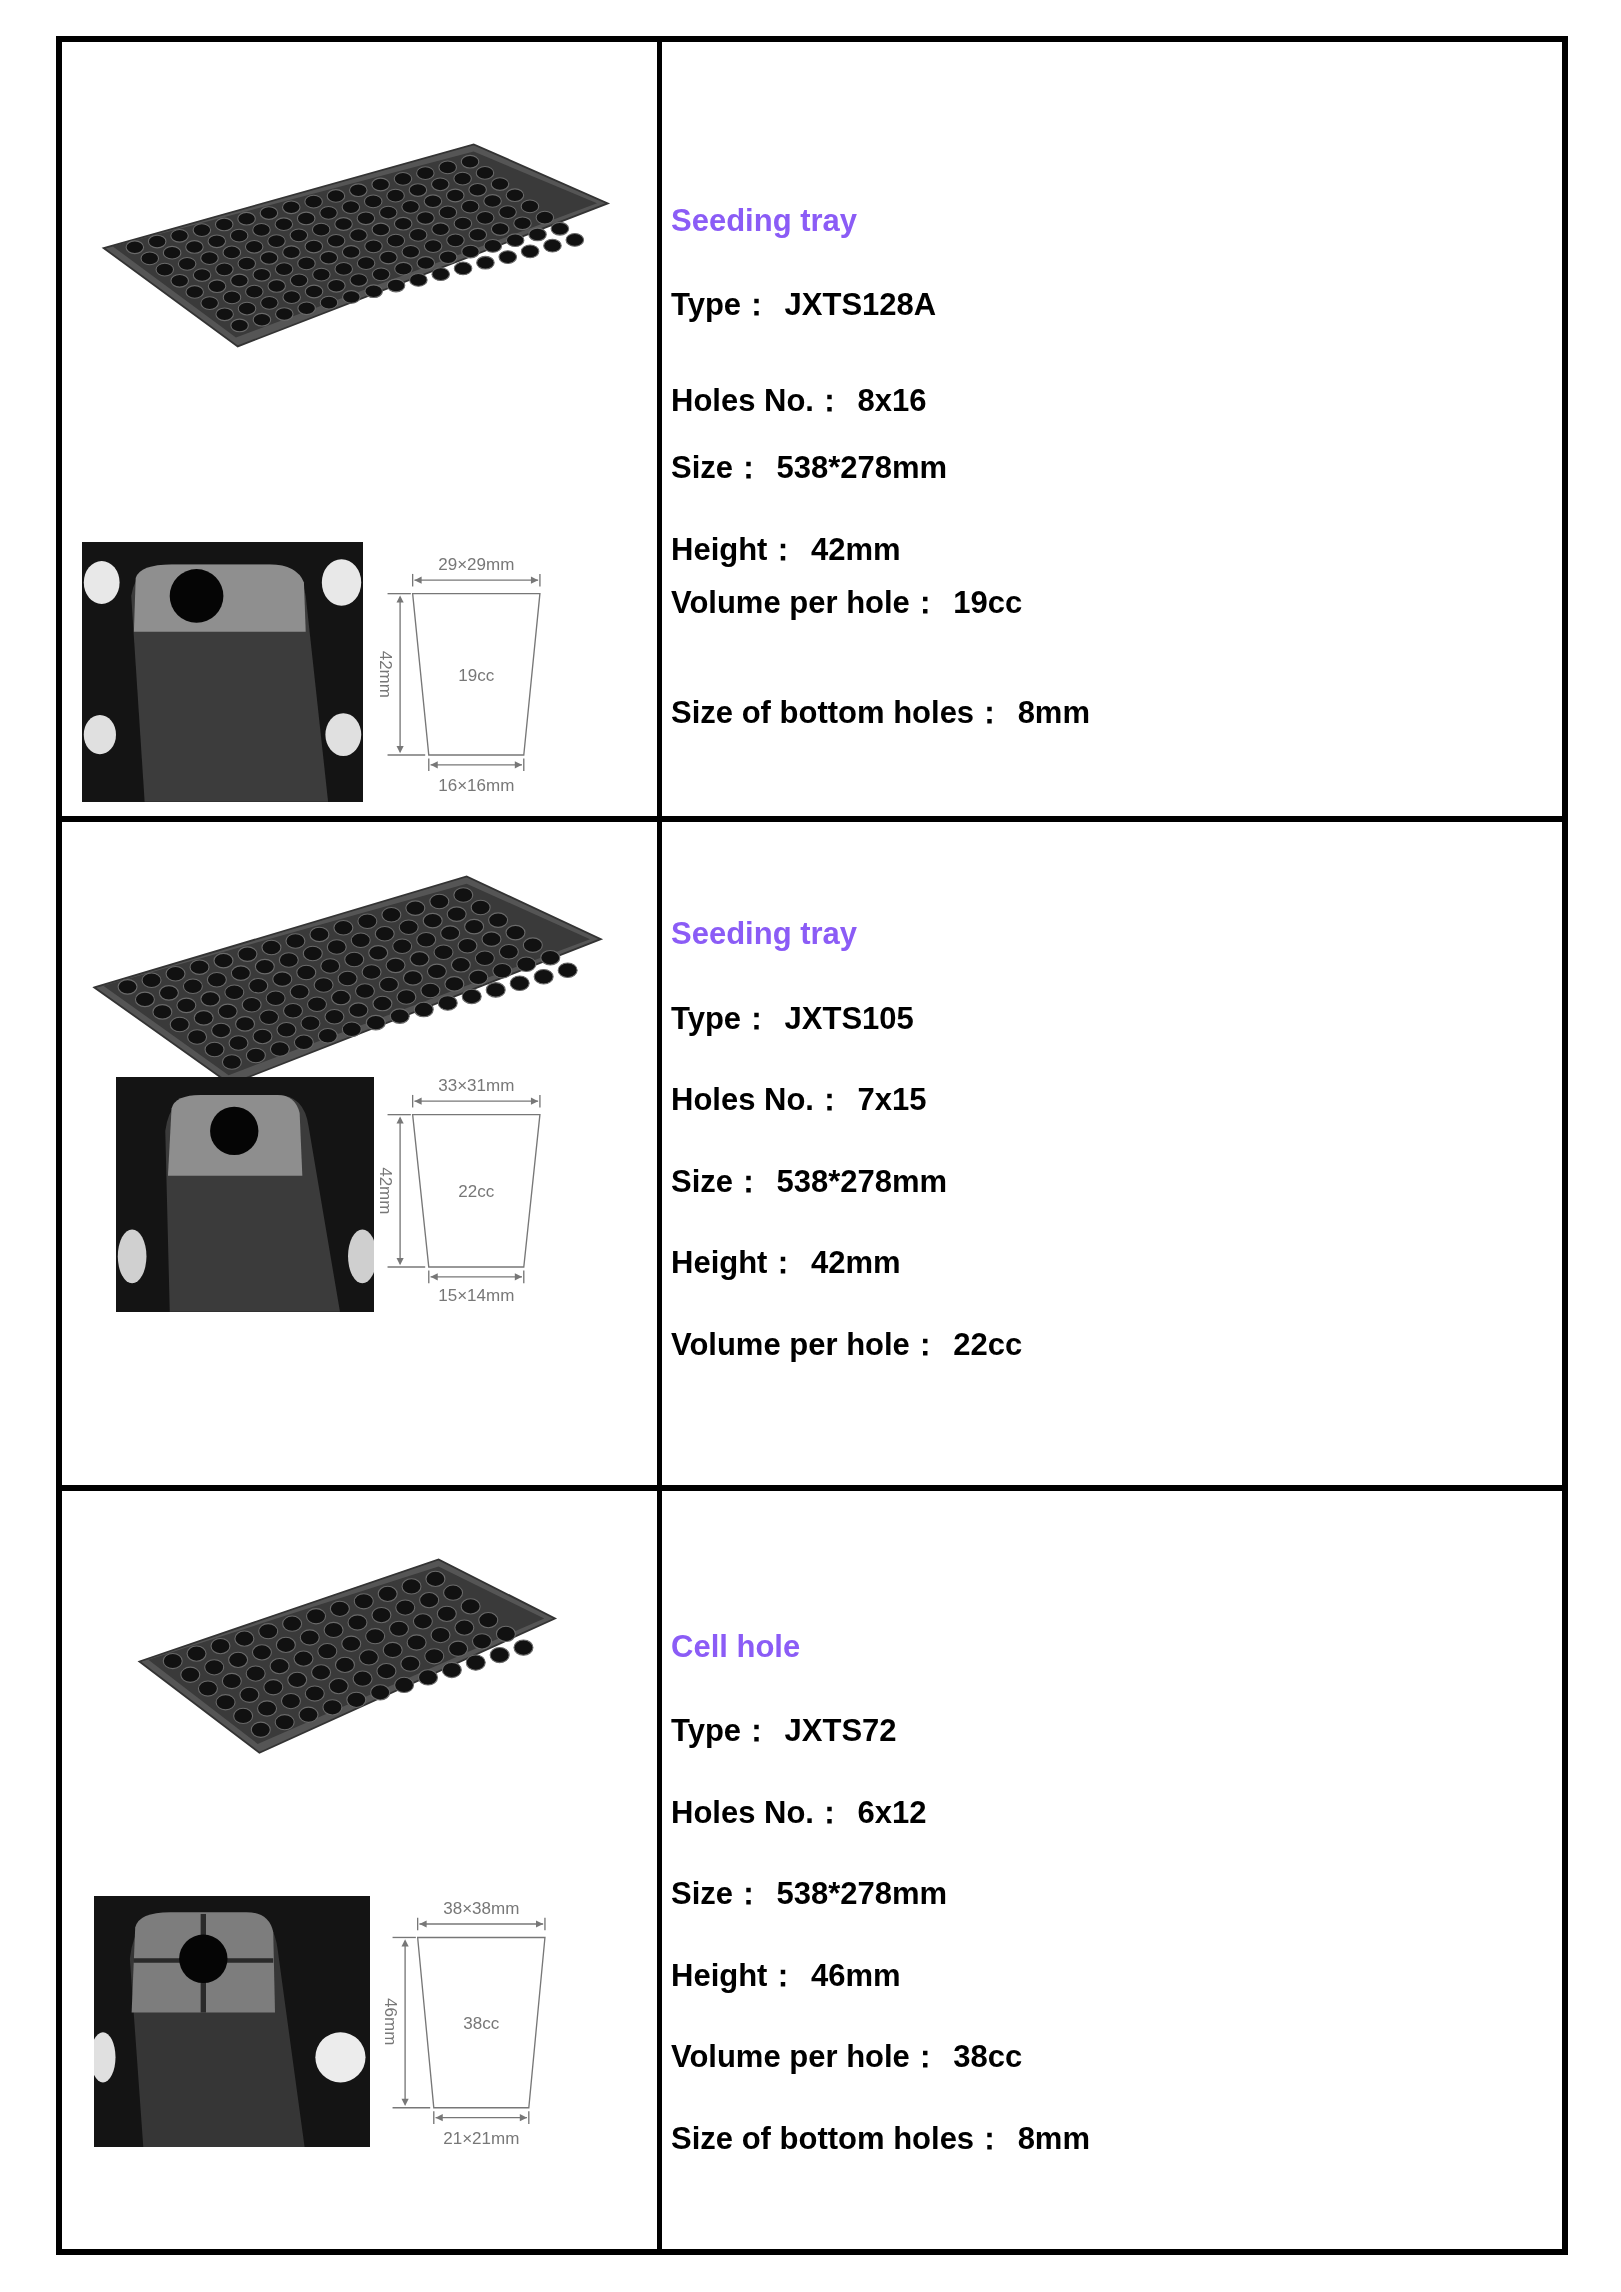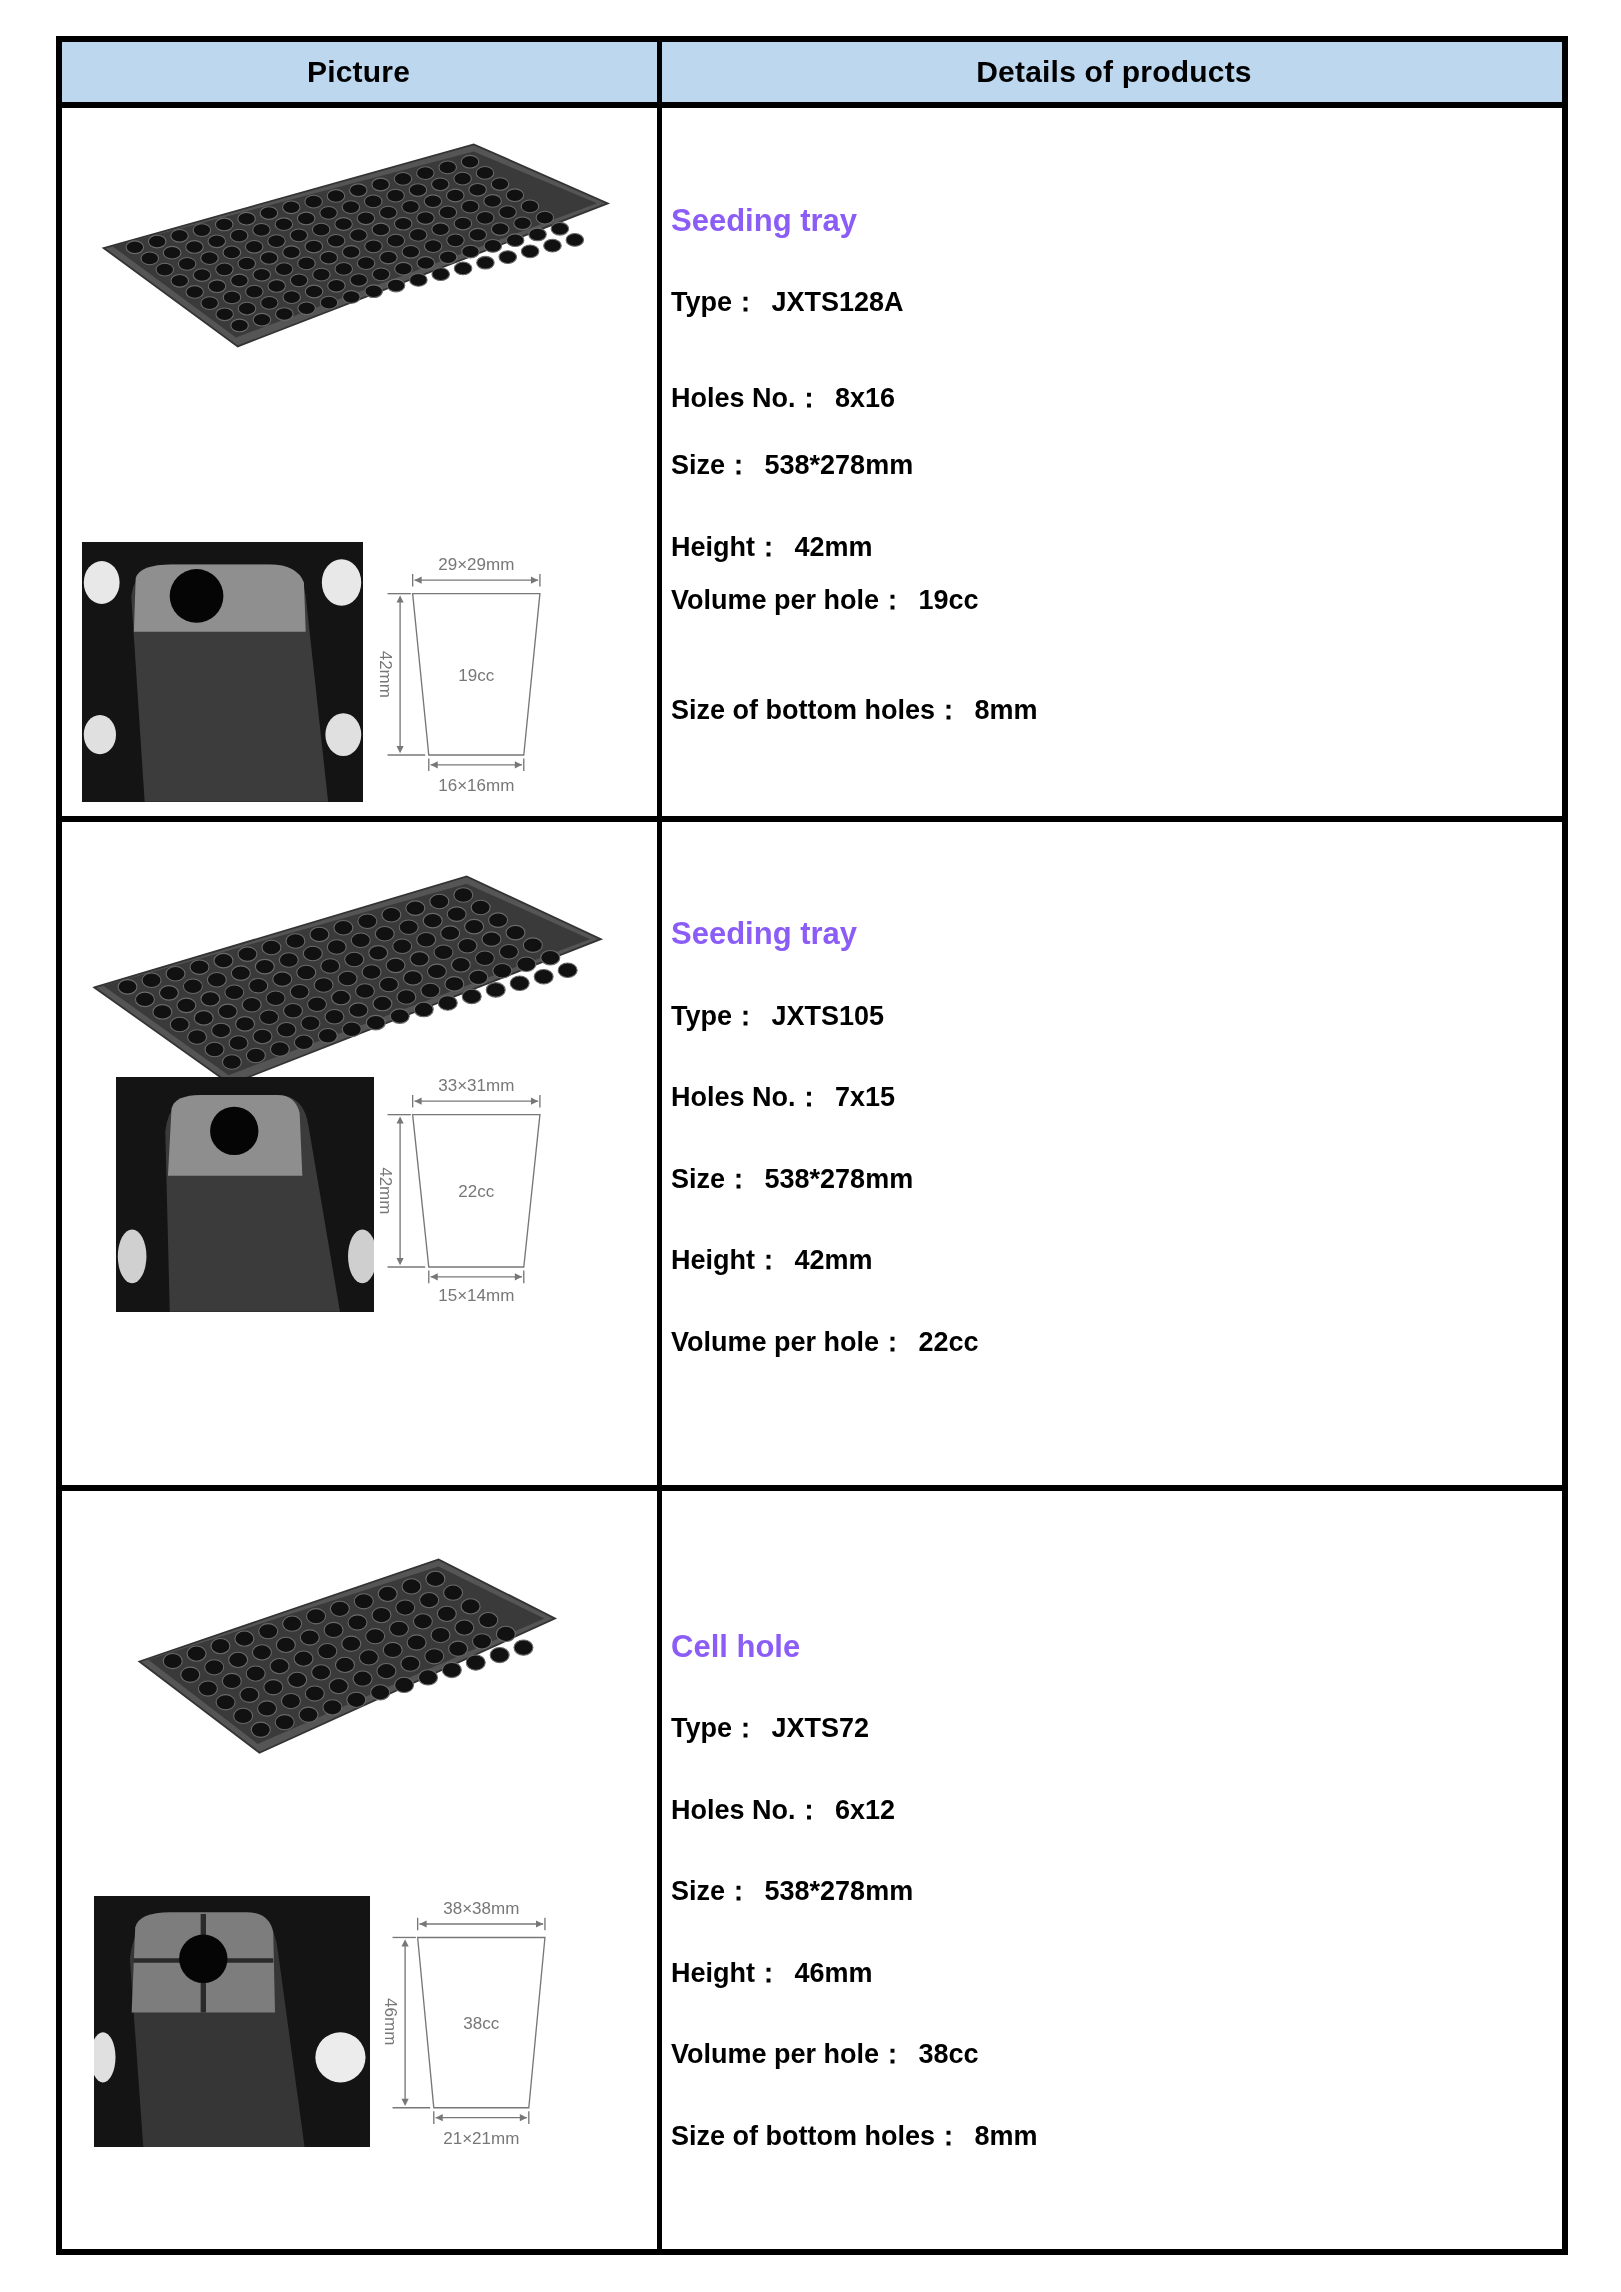--- a/index.html
+++ b/index.html
@@ -21,31 +21,27 @@
 
     .pic-cell { position: absolute; left: 0; top: 0; width: 676px; height: 100%; }
     .det-cell { position: absolute; left: 600px; top: 0; right: 0; height: 100%; }
 
     .tray { position: absolute; }
     .closeup { position: absolute; background: #1a1a1a; overflow: hidden; }
     .diagram { position: absolute; }
 
     .product-title { position: absolute; left: 9px; font-weight: bold; font-size: 31px;
                      color: #8b5cf6; }
-    .spec { position: absolute; left: 9px; font-weight: bold; font-size: 27px; white-space: nowrap; }
+    .spec { position: absolute; left: 9px; font-weight: bold; font-size: 31px; white-space: nowrap; }
     .spec .val { margin-left: 12.5px; }
   </style>
 </head>
 <body>
 
 <div class="table">
-  <div class="header">
-    <div class="hcell pic">Picture</div>
-    <div class="hcell det">Details of products</div>
-  </div>
   <div class="vdivider"></div>
 
   <div class="row" style="top:66px;height:708px;">
     <div class="pic-cell">
       <svg class="tray" style="left:36px;top:31px;" width="519" height="219" viewBox="0 0 580 245">
         <polygon points="6,122 420,6 570,72 156,232" fill="#555" stroke="#333" stroke-width="2"></polygon>
         <polygon points="16,120 420,14 558,72 154,222" fill="#3a3a3a"></polygon>
         <g id="holes1">
             <ellipse cx="40.9" cy="121.1" rx="9.8" ry="7.1" fill="#111" stroke="#6a6a6a" stroke-width="1.2"></ellipse>
             <ellipse cx="65.9" cy="114.7" rx="9.8" ry="7.1" fill="#111" stroke="#6a6a6a" stroke-width="1.2"></ellipse>

